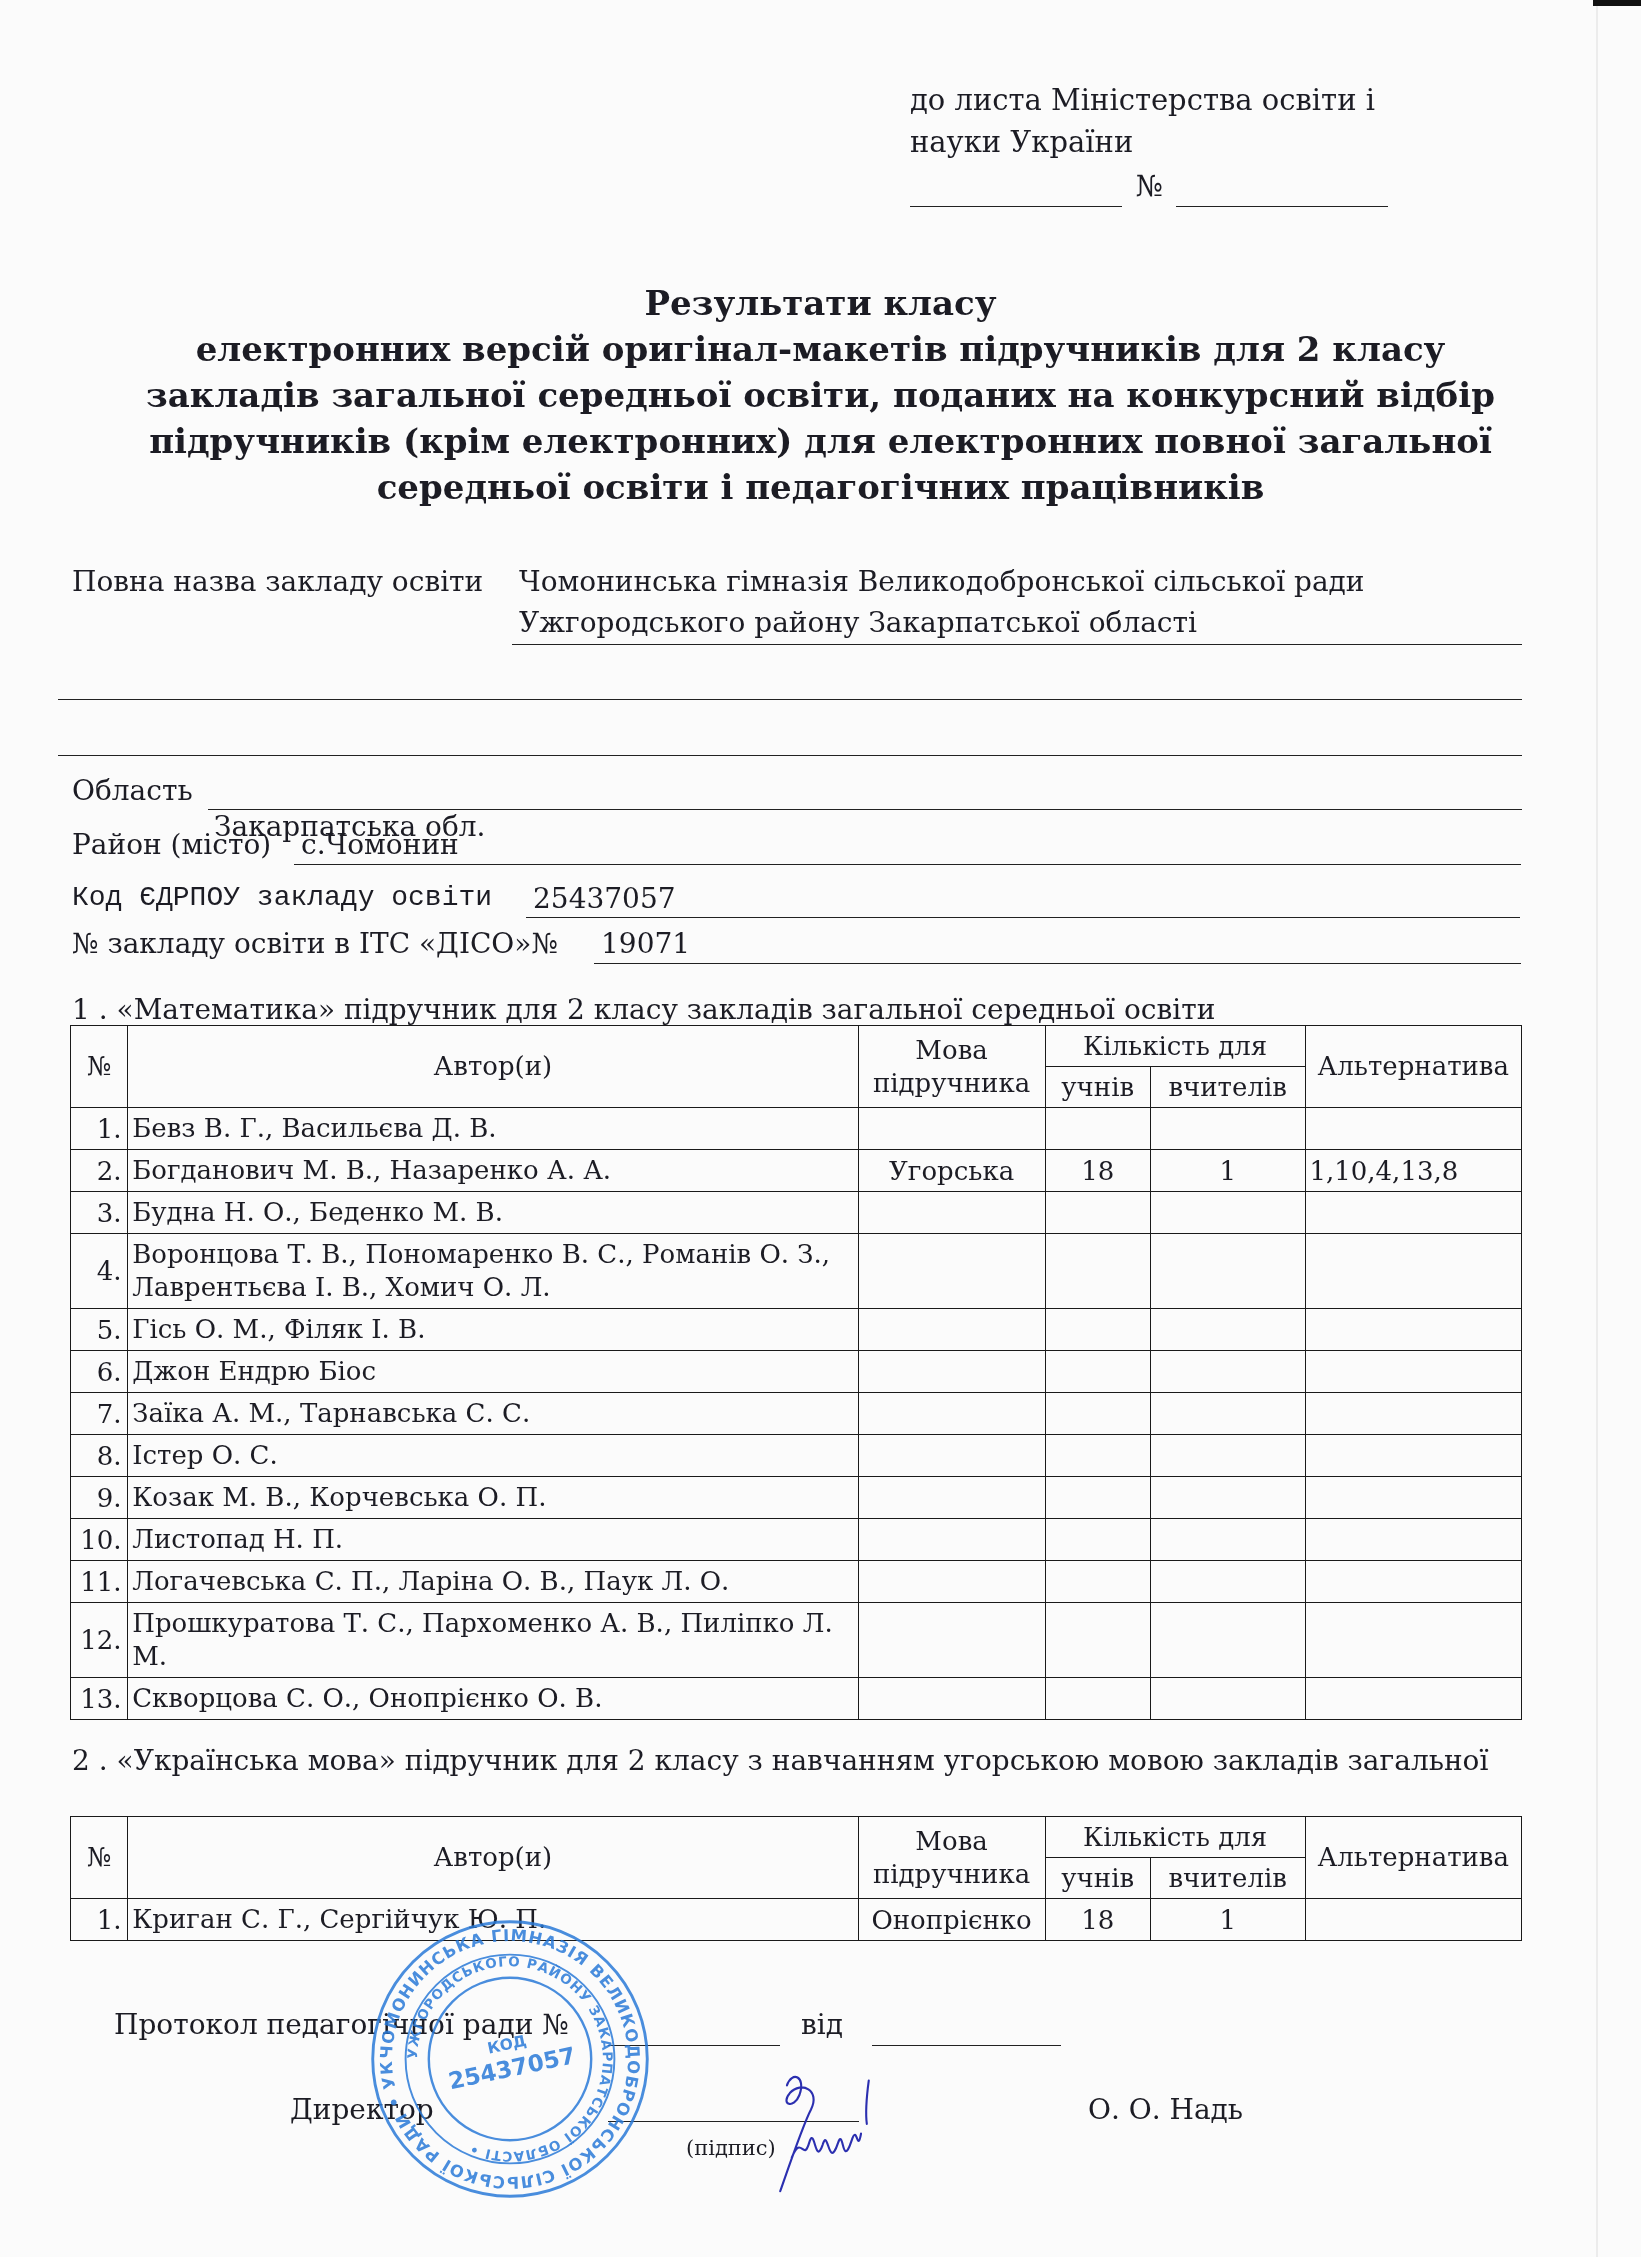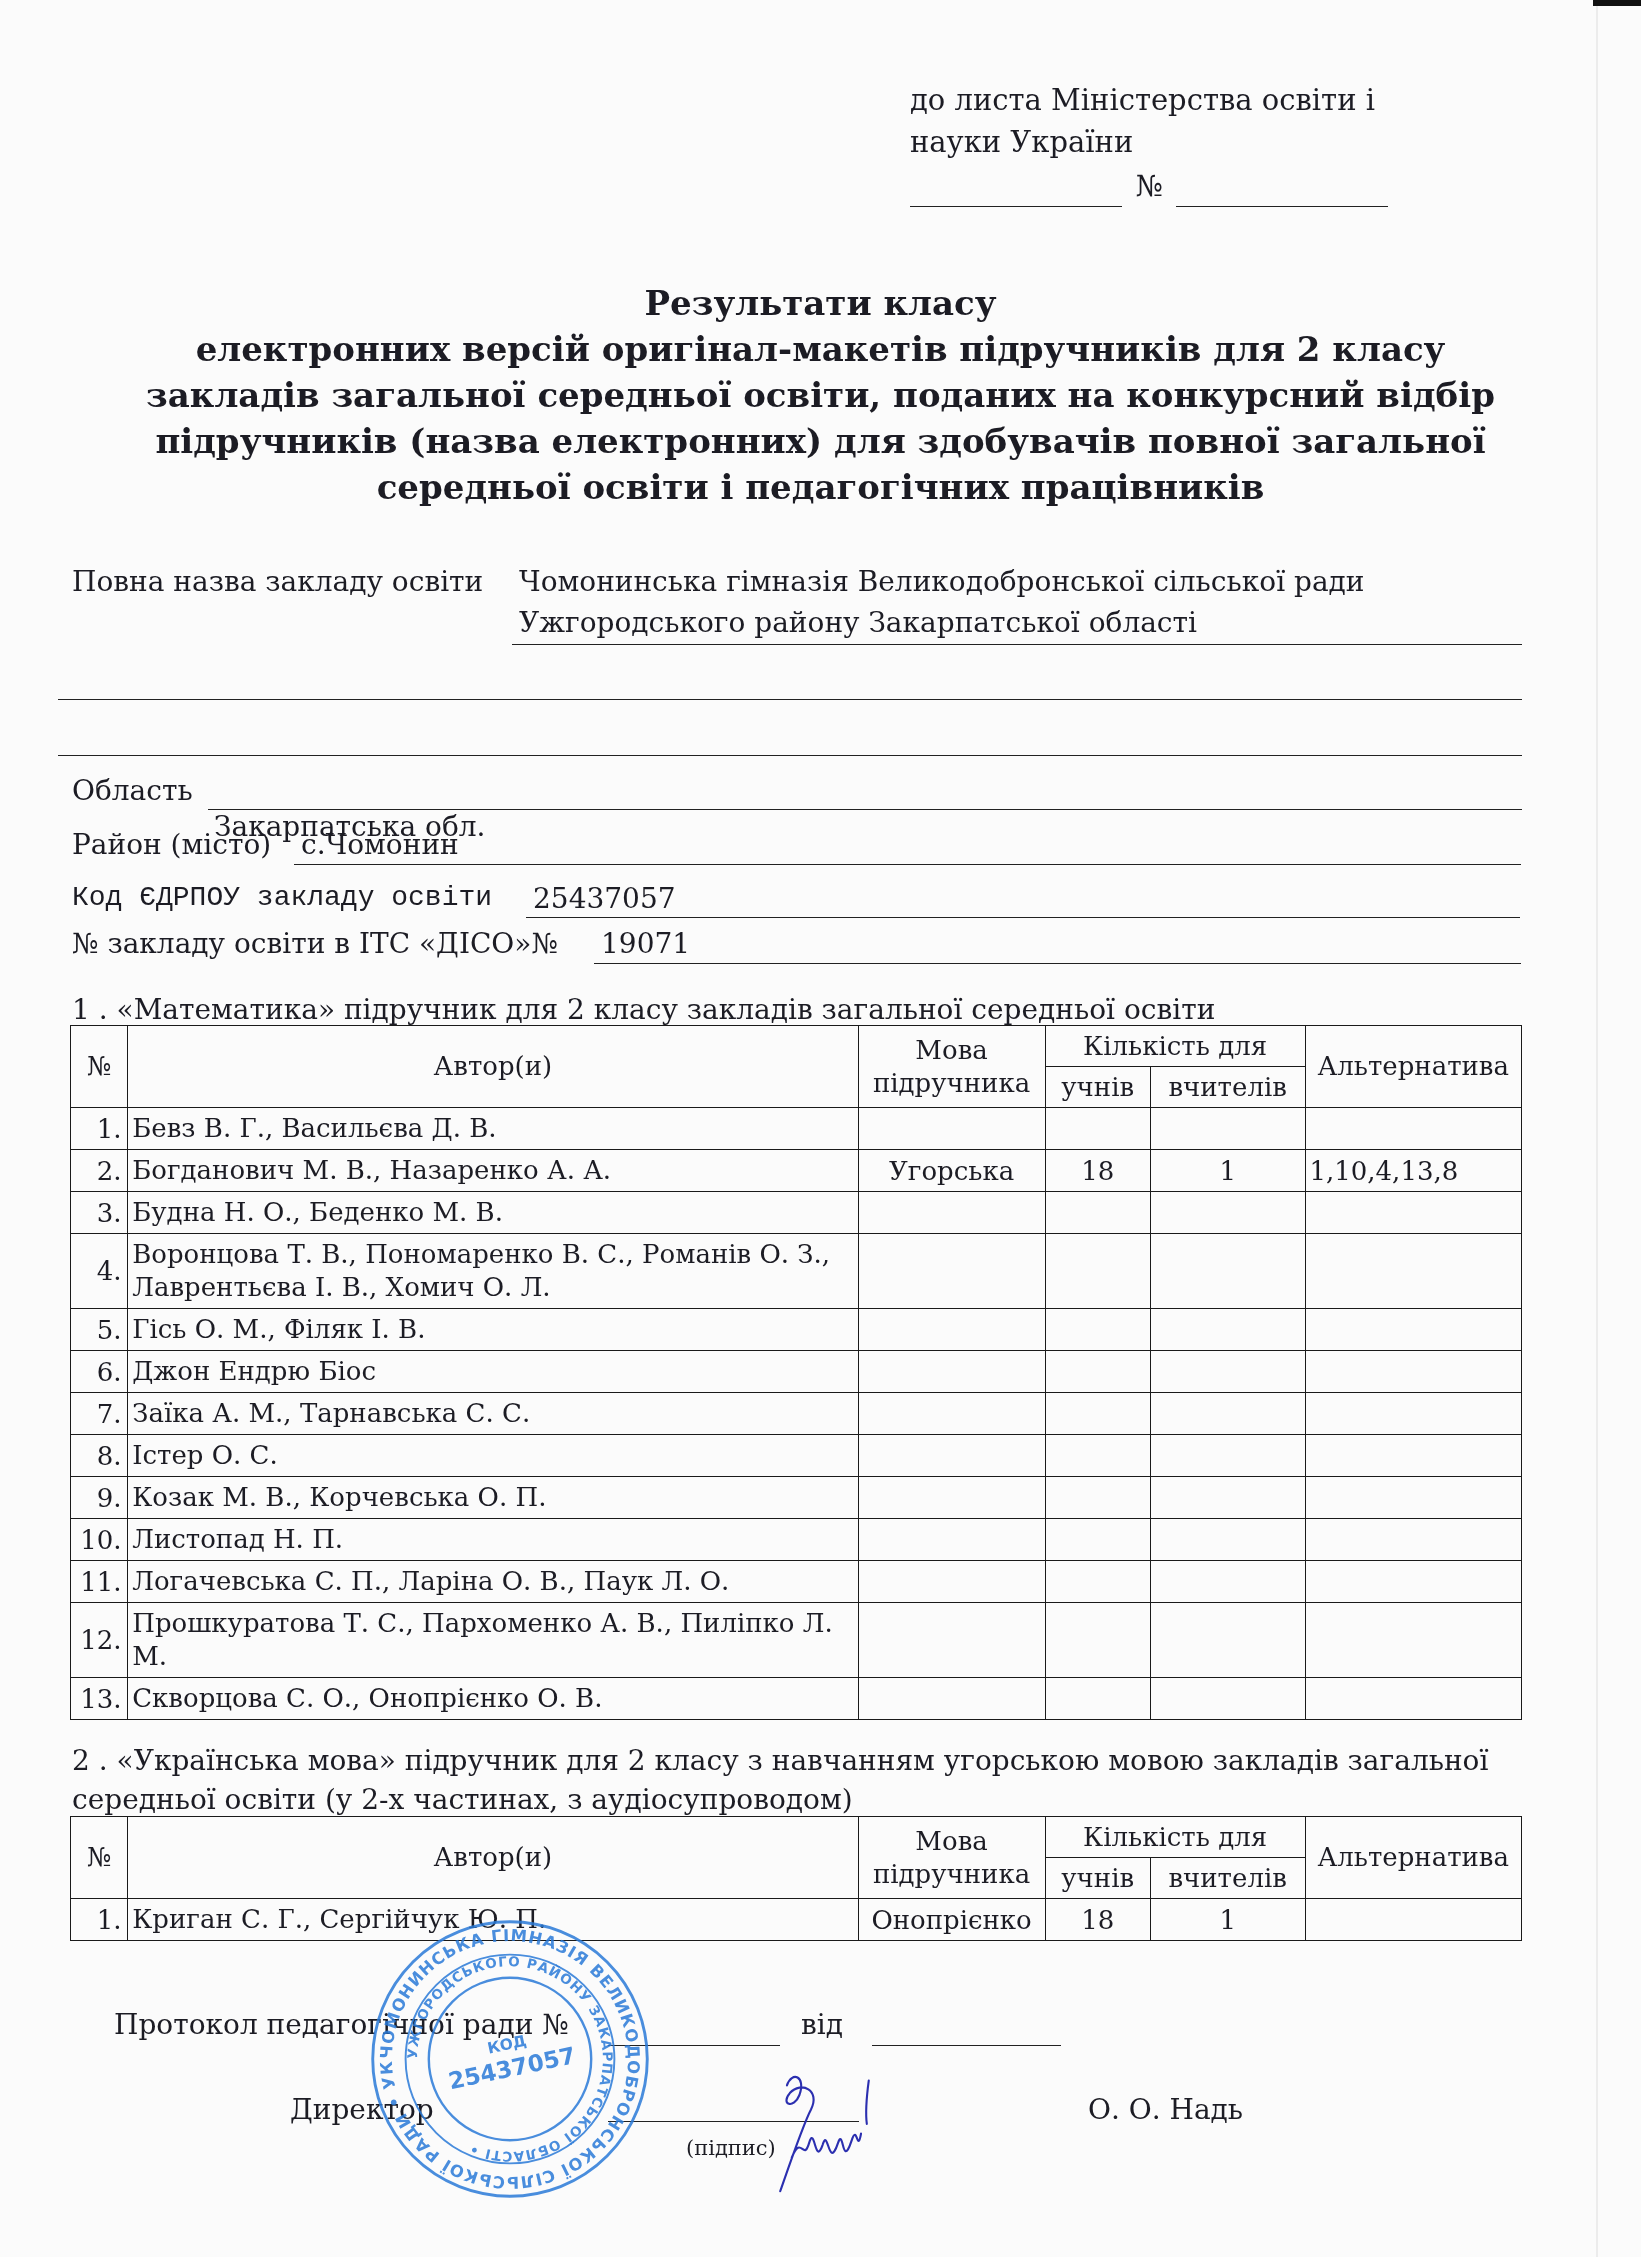--- a/index.html
+++ b/index.html
@@ -52,21 +52,21 @@
     <span class="blank"></span>
     <span>№</span>
     <span class="blank"></span>
   </div>
 </div>
 
 <div class="abs title">
   <div>Результати класу</div>
   <div>електронних версій оригінал-макетів підручників для 2 класу</div>
   <div>закладів загальної середньої освіти, поданих на конкурсний відбір</div>
-  <div>підручників (назва електронних) для здобувачів повної загальної</div>
+  <div>підручників (крім електронних) для електронних повної загальної</div>
   <div>середньої освіти і педагогічних працівників</div>
 </div>
 
 <div class="abs field-label" style="left:72px; top:565px;">Повна назва закладу освіти</div>
 <div class="abs field-value" style="left:519px; top:565px;">Чомонинська гімназія Великодобронської сільської ради</div>
 <div class="abs field-value" style="left:519px; top:606px;">Ужгородського району Закарпатської області</div>
 <div class="uline" style="left:512px; top:644px; width:1010px;"></div>
 <div class="uline" style="left:58px; top:699px; width:1464px;"></div>
 <div class="uline" style="left:58px; top:755px; width:1464px;"></div>
 
@@ -216,21 +216,20 @@
       <td class="center"></td>
       <td class="center"></td>
       <td class="center"></td>
       <td></td>
     </tr>
   </tbody>
 </table>
 
 <div class="abs section-head" style="left:72px; top:1741px;">
   <div>2 . «Українська мова» підручник для 2 класу з навчанням угорською мовою закладів загальної</div>
-  <div>середньої освіти (у 2-х частинах, з аудіосупроводом)</div>
 </div>
 
 <table class="tbl" style="top:1816px;">
   <colgroup>
     <col class="c-num">
       <col class="c-auth">
       <col class="c-lang">
       <col class="c-st">
       <col class="c-tc">
       <col class="c-alt">

